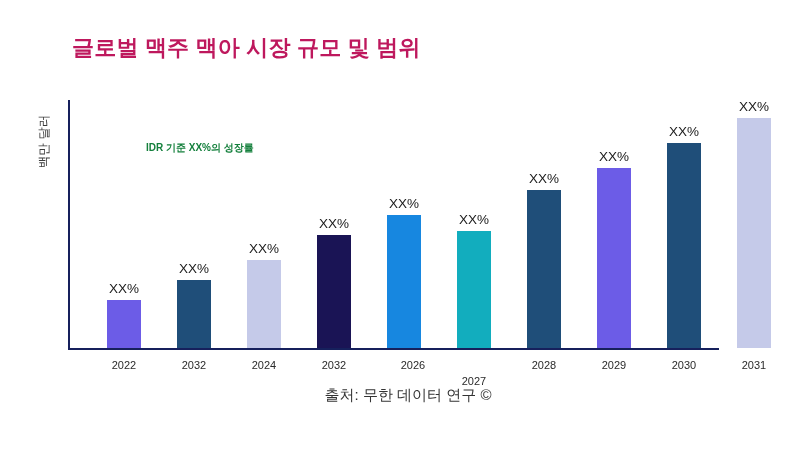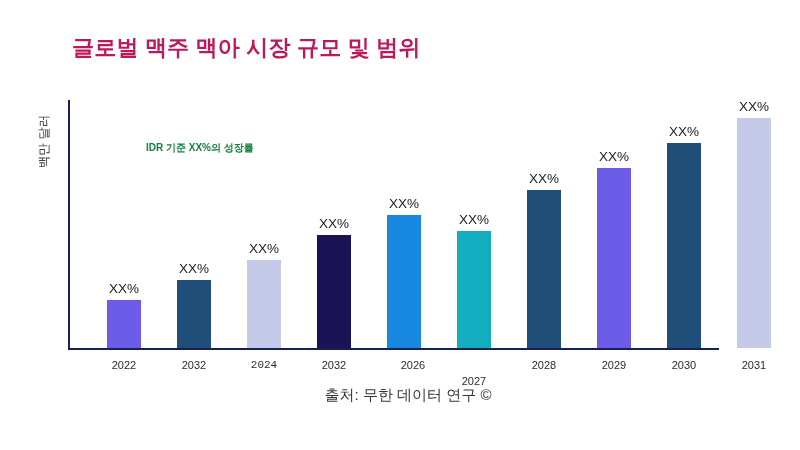--- a/index.html
+++ b/index.html
@@ -172,21 +172,21 @@
       </div>
       <div class="bar-group" style="left: 719px;">
         <div class="bar-value">XX%</div>
         <div class="bar-rect" style="height: 230px; background: rgb(197, 202, 233);"></div>
       </div>
     </div>
 
   <div class="x-labels" id="x-labels">
       <div class="x-label" style="left: 89px;">2022</div>
       <div class="x-label" style="left: 159px;">2032</div>
-      <div class="x-label" style="left: 229px; font-family: Liberation Mono, monospace;">2024</div>
+      <div class="x-label" style="left: 229px;">2024</div>
       <div class="x-label" style="left: 299px;">2032</div>
       <div class="x-label" style="left: 378px;">2026</div>
       <div class="x-label" style="left: 439px; margin-top: 16px;">2027</div>
       <div class="x-label" style="left: 509px;">2028</div>
       <div class="x-label" style="left: 579px;">2029</div>
       <div class="x-label" style="left: 649px;">2030</div>
       <div class="x-label" style="left: 719px;">2031</div>
     </div>
 
   <div class="source-note">출처: 무한 데이터 연구 ©</div>

